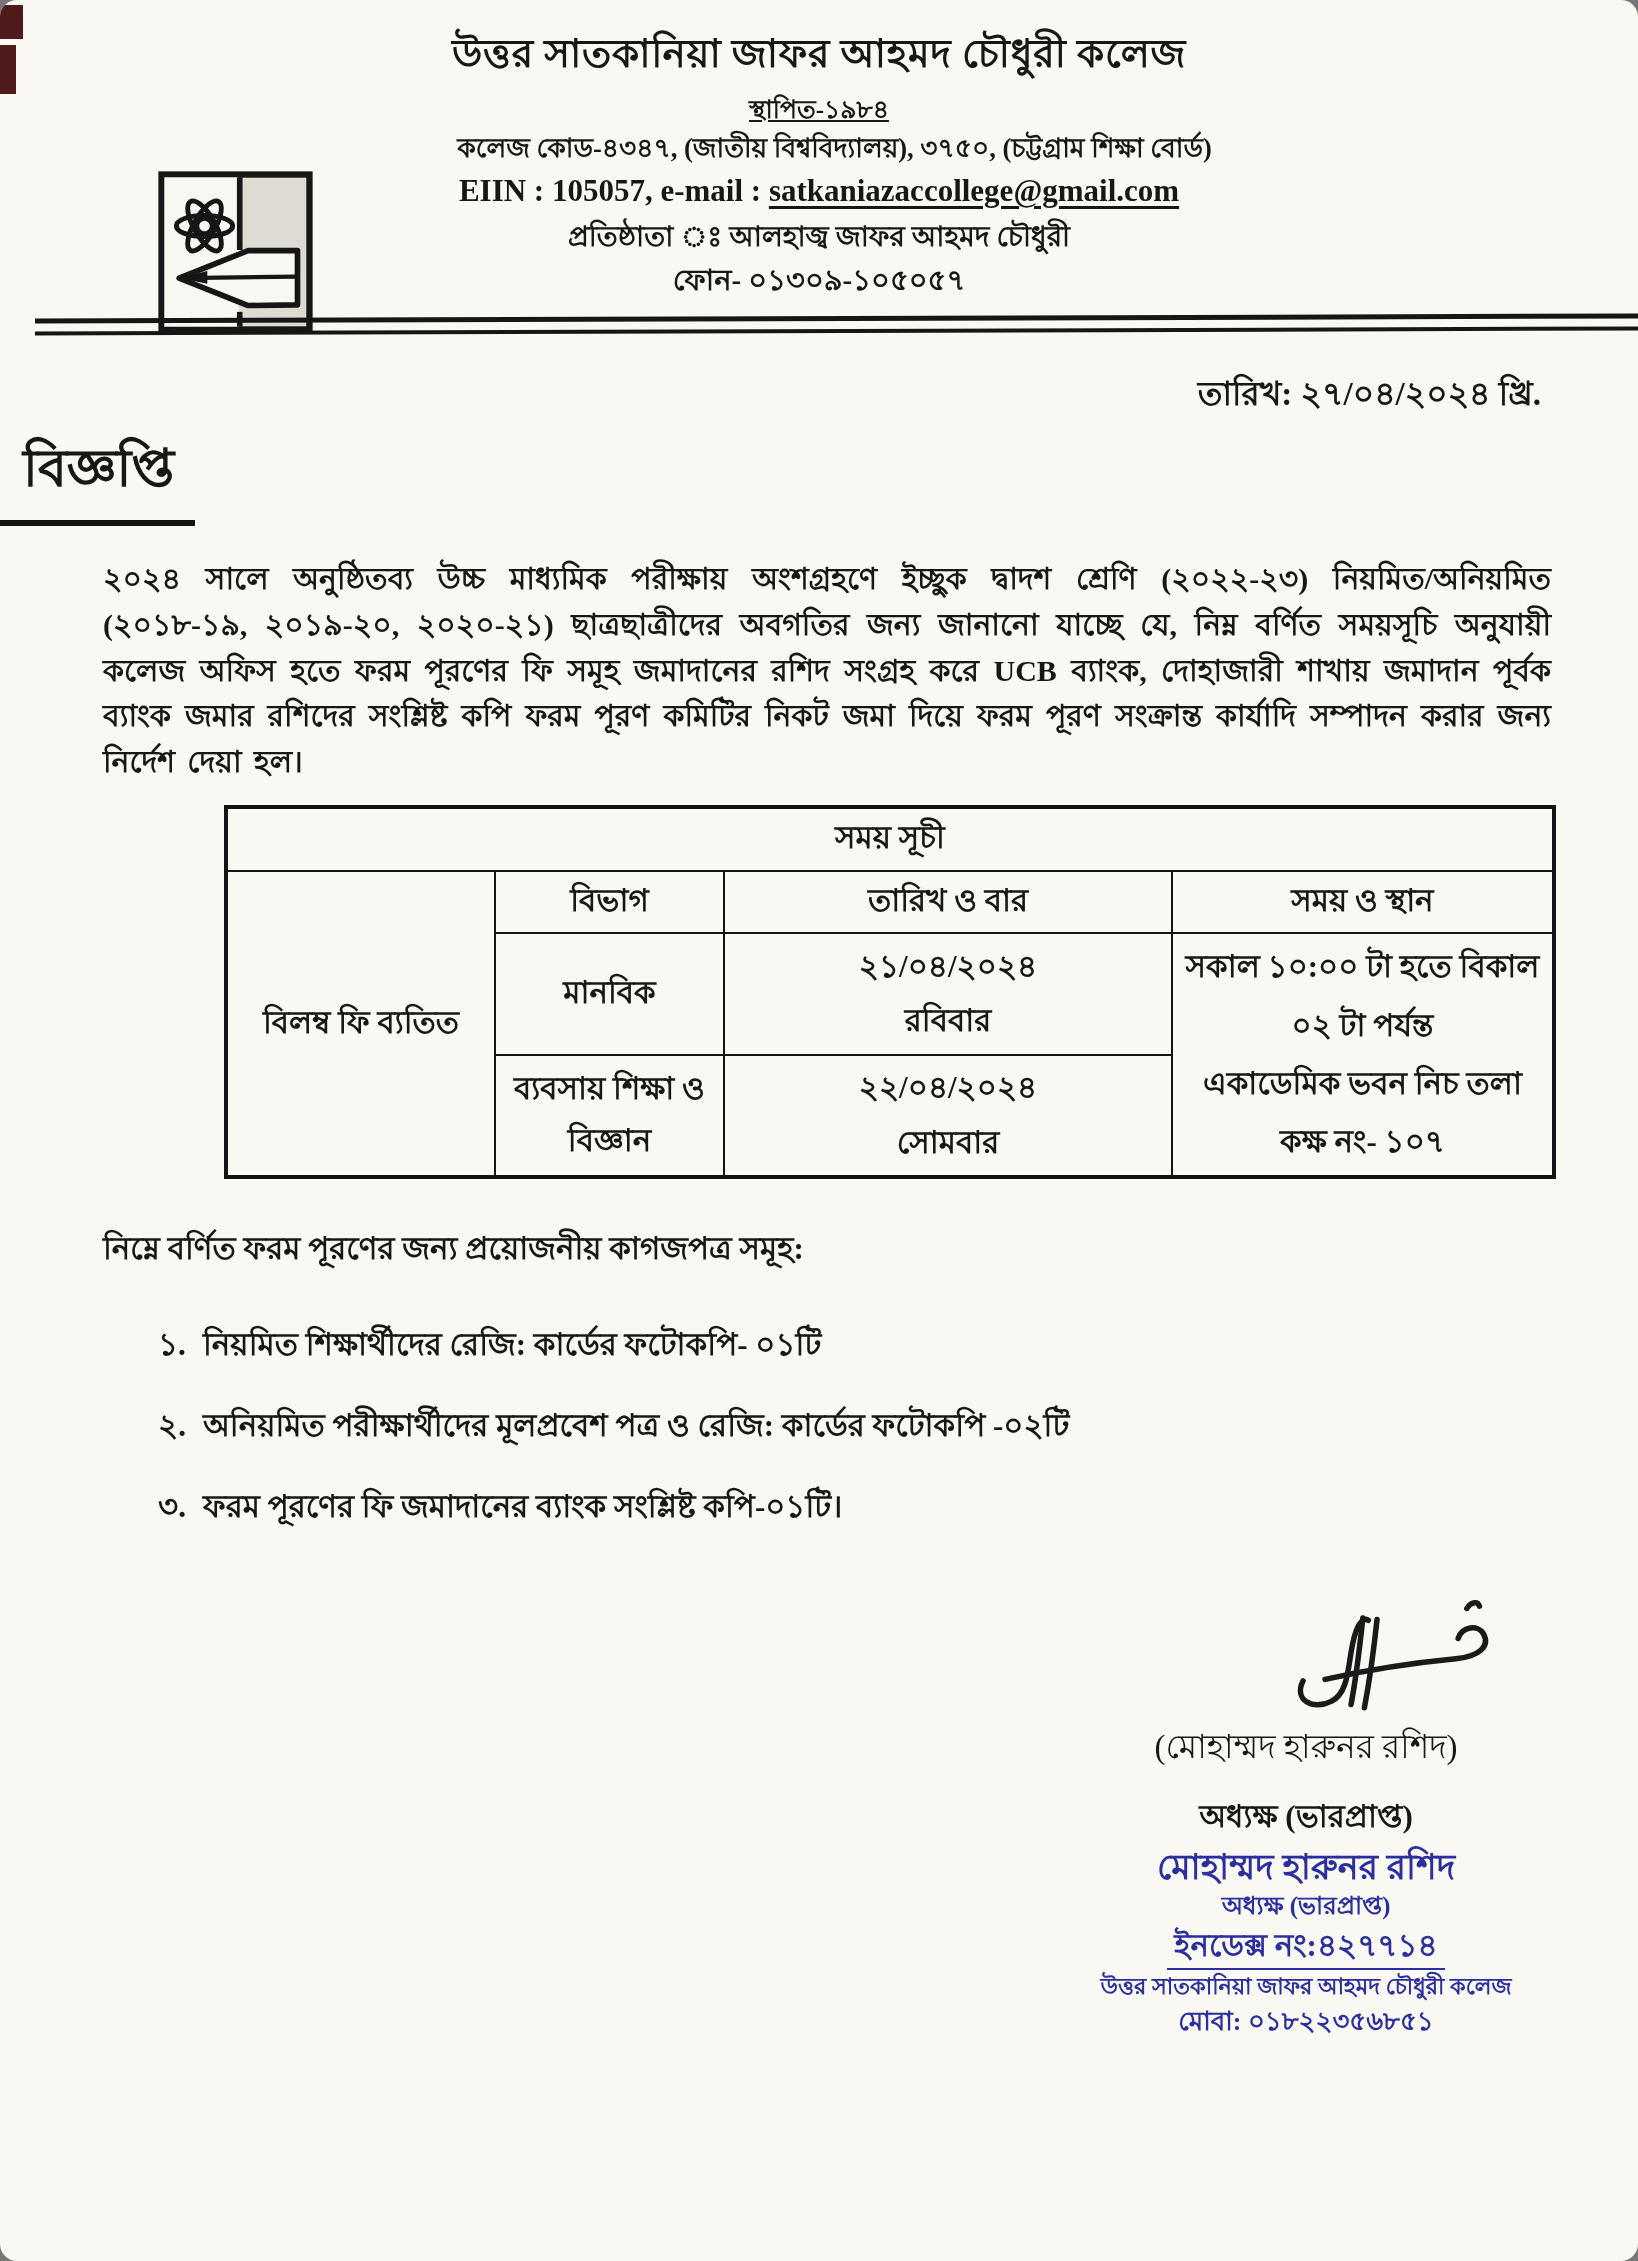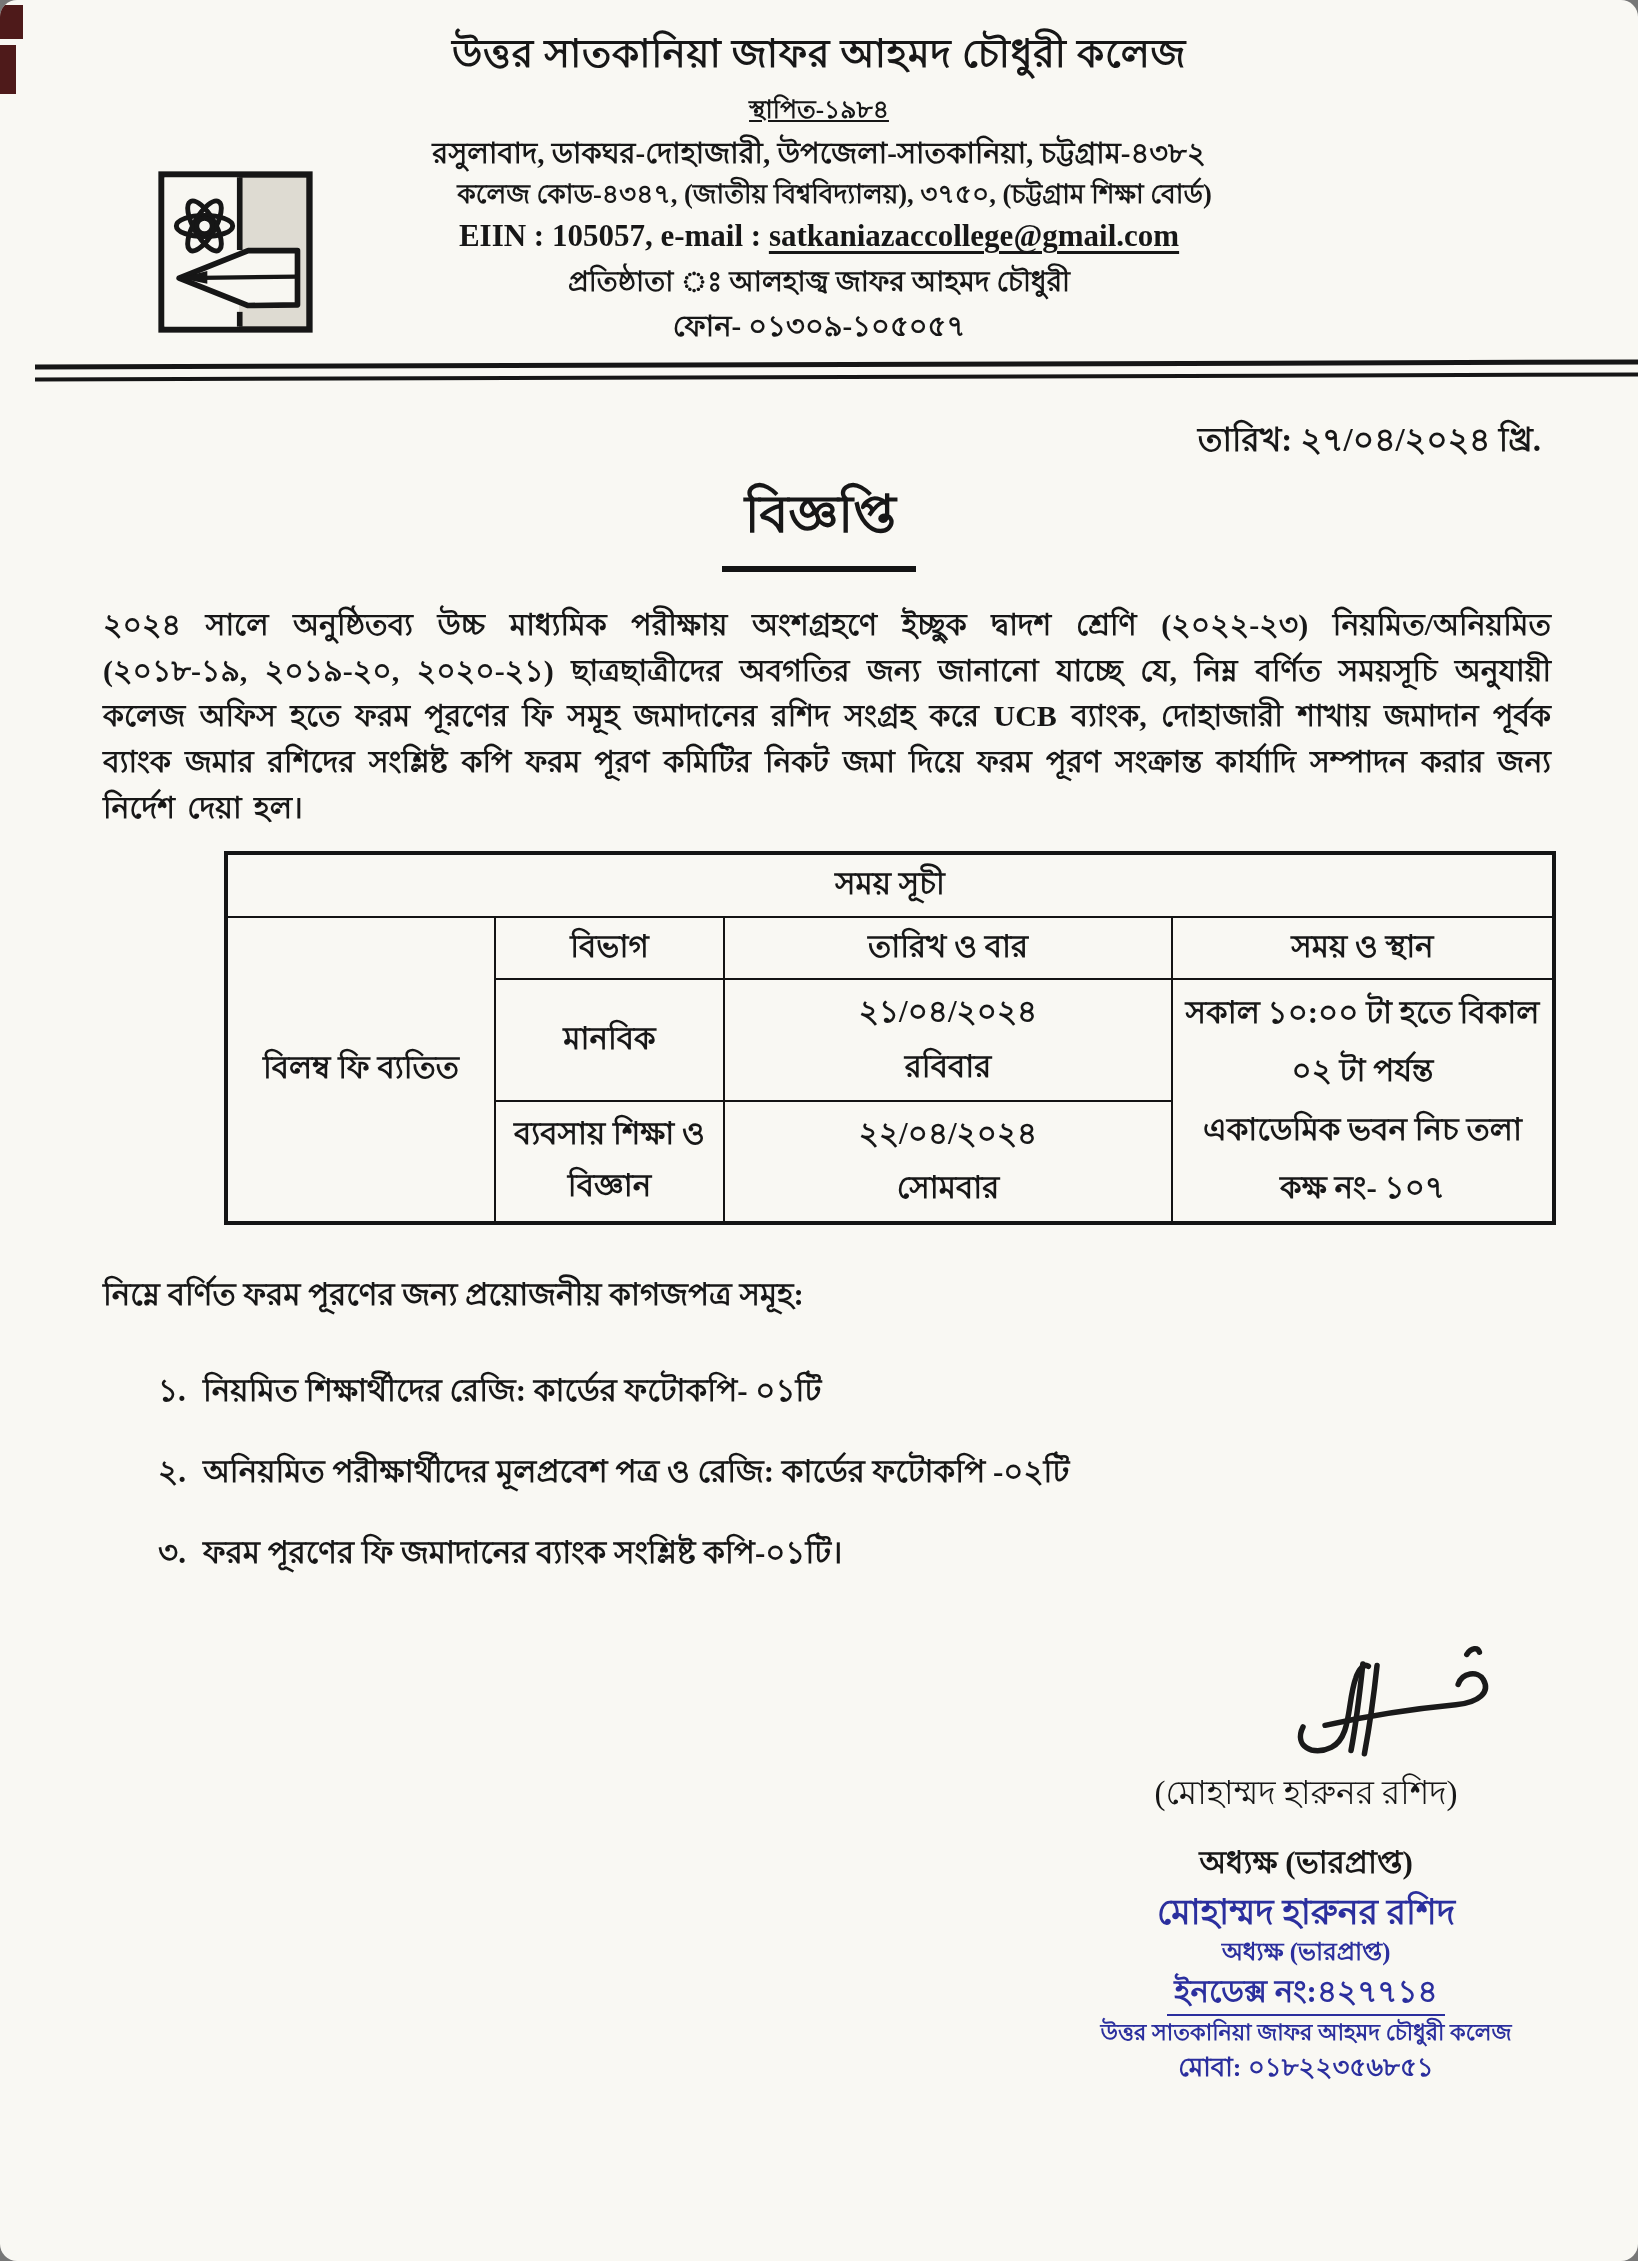--- a/index.html
+++ b/index.html
@@ -35,21 +35,21 @@
   .double-rule{
     margin:17.7px 0 0 35px;
     height:8.2px;
     border-top:5.4px solid #161616;
     border-bottom:4.1px solid #161616;
     transform:rotate(-0.18deg);
   }
 
   .date-line{margin:35px 97px 0 0;text-align:right;font-size:33px;font-weight:bold;}
 
-  .title-wrap{text-align:center;margin-top:4.1px;}
+  .title-wrap{margin-top:4.1px;}
   .title{
     display:inline-block;font-size:52px;font-weight:bold;
     border-bottom:6.8px solid #141414;padding:0 20.4px 5.4px 23px;
   }
 
   .body-para{
     margin:30px 87px 0 103px;
     font-size:30px;line-height:1.52;
     text-align:justify;word-spacing:4.8px;font-weight:600;
   }
@@ -124,21 +124,20 @@
 
       <path d="M30,152 L128,113 L198,113 L198,190 L128,191 Z" fill="#f8f7f2" stroke="#161616" stroke-width="8" stroke-linejoin="round"></path>
       <line x1="34" y1="152" x2="198" y2="150" stroke="#161616" stroke-width="6"></line>
       <path d="M30,152 L70,142 L70,160 Z" fill="#161616"></path>
     </svg>
   </div>
 
   <div class="header">
     <div class="college-name">উত্তর সাতকানিয়া জাফর আহমদ চৌধুরী কলেজ</div>
     <div class="established">স্থাপিত-১৯৮৪</div>
-    <div class="address">রসুলাবাদ, ডাকঘর-দোহাজারী, উপজেলা-সাতকানিয়া, চট্টগ্রাম-৪৩৮২</div>
     <div class="college-code">কলেজ কোড-৪৩৪৭, (জাতীয় বিশ্ববিদ্যালয়), ৩৭৫০, (চট্টগ্রাম শিক্ষা বোর্ড)</div>
     <div class="eiin-line"><span>EIIN : 105057, e-mail : </span><span class="email">satkaniazaccollege@gmail.com</span></div>
     <div class="founder">প্রতিষ্ঠাতা ঃ আলহাজ্ব জাফর আহমদ চৌধুরী</div>
     <div class="phone">ফোন- ০১৩০৯-১০৫০৫৭</div>
   </div>
 
   <div class="double-rule"></div>
 
   <div class="date-line">তারিখ: ২৭/০৪/২০২৪ খ্রি.</div>
 

